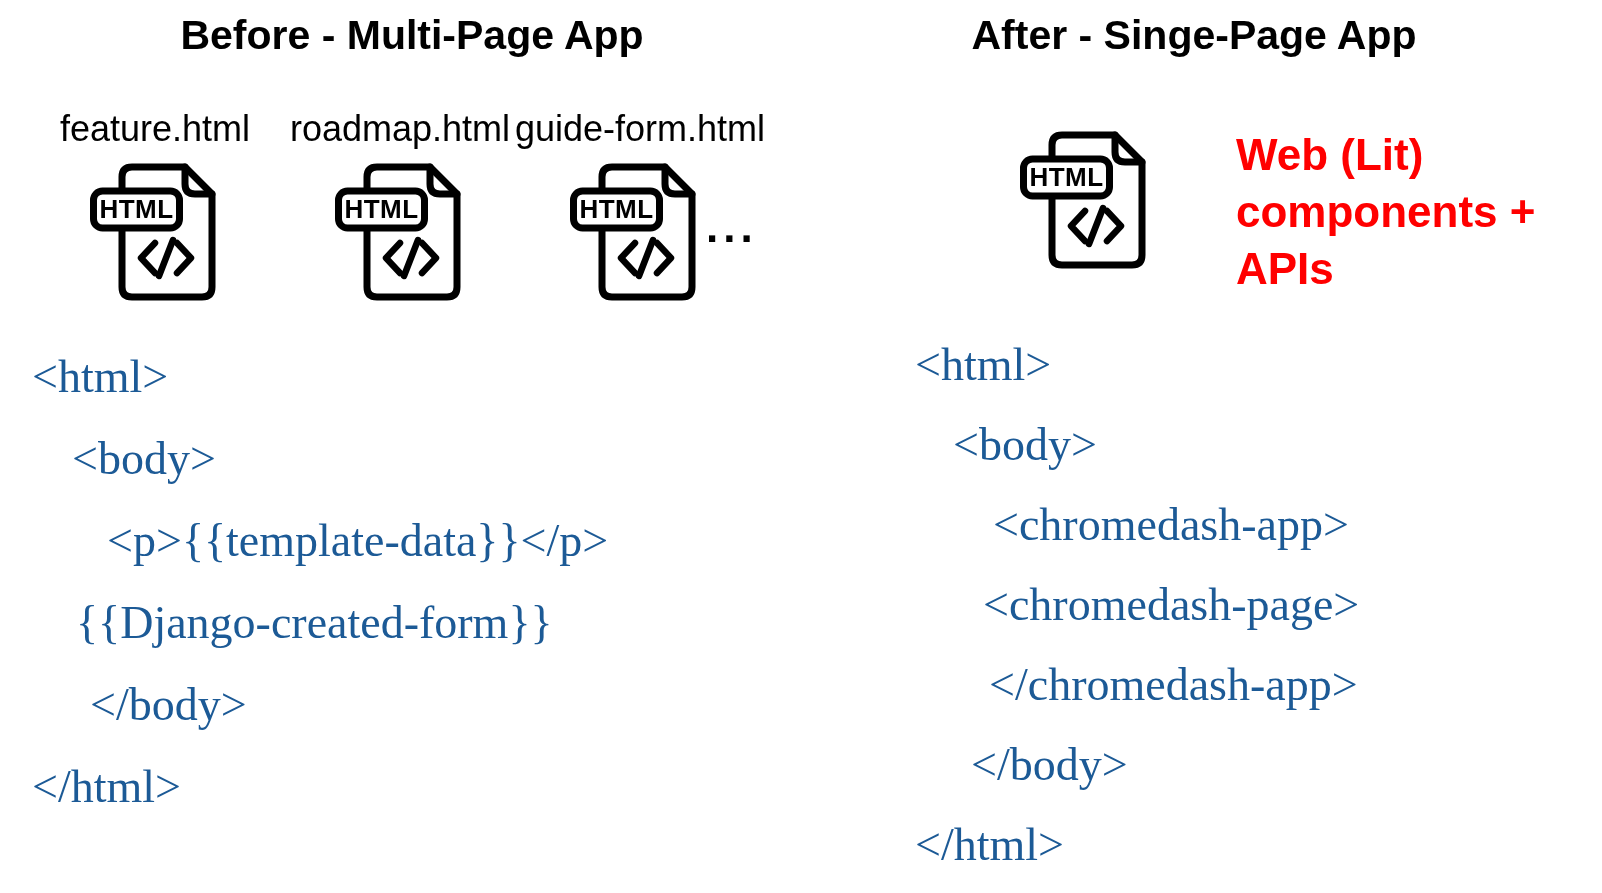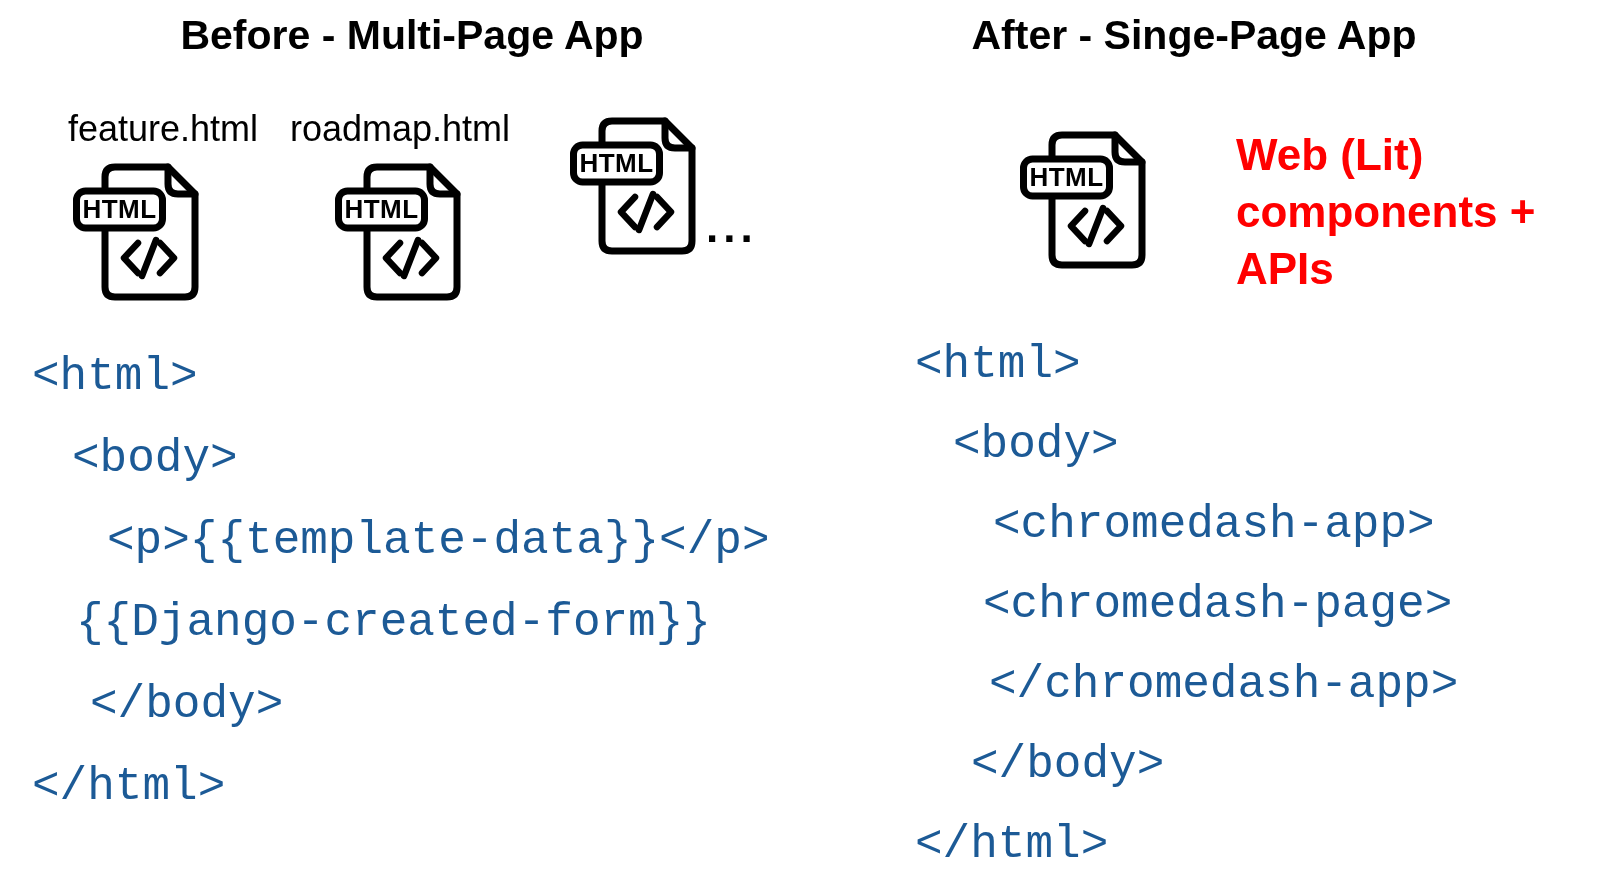--- a/index.html
+++ b/index.html
@@ -22,21 +22,21 @@
     font-weight: bold;
     text-align: center;
     white-space: nowrap;
     color: #000;
   }
   .title-before { left: 0; width: 824px; }
   .title-after  { left: 824px; width: 740px; }
 
   
   .file-col { position: absolute; width: 240px; text-align: center; }
-  .col-feature { left: 18px;  top: 106px; text-align: right; }
+  .col-feature { left: 35px;  top: 106px; }
   .col-roadmap { left: 280px; top: 106px; }
   .col-guide   { left: 515px; top: 106px; }
   .col-spa     { left: 965px; top: 120px; }
   .file-label {
     font-size: 36px;
     line-height: 46px;
     color: #000;
     white-space: nowrap;
   }
   .file-icon { display: block; margin: 9px auto 0; width: 130px; height: 140px; }
@@ -70,21 +70,21 @@
     color: #ff0000;
     font-weight: bold;
     font-size: 44px;
     line-height: 57px;
     white-space: nowrap;
   }
 
   
   .code {
     position: absolute;
-    font-family: Liberation Mono, monospace;
+    font-family: Liberation Serif, serif;
     font-size: 46px;
     color: #1c5a96;
     white-space: pre;
   }
   .code-line { display: block; }
   .code-before { left: 32px; top: 336px; }
   .code-before .code-line { line-height: 82px; }
   .code-before .code-line:nth-child(2) { margin-left: 40px; }
   .code-before .code-line:nth-child(3) { margin-left: 75px; }
   .code-before .code-line:nth-child(4) { margin-left: 44px; }
@@ -128,20 +128,21 @@
       <text class="badge-text" x="46.5" y="57" text-anchor="middle">HTML</text>
       <g class="glyph">
         <path d="M65 82 L51 97 L65 112"></path>
         <path d="M83 79 L69 115"></path>
         <path d="M87 82 L101 97 L87 112"></path>
       </g>
     </svg>
   </div>
 
   <div class="file-col col-guide">
+    <div class="file-label">guide-form.html</div>
     <svg class="file-icon" viewBox="0 0 130 140" aria-hidden="true">
       <path class="doc" d="M95 6 H42 Q32 6 32 16 V126 Q32 136 42 136 H112 Q122 136 122 126 V33 Z"></path>
       <path class="fold" d="M95 6 V23 Q95 33 105 33 H122"></path>
       <rect class="badge" x="3.5" y="30" width="86" height="37" rx="9"></rect>
       <text class="badge-text" x="46.5" y="57" text-anchor="middle">HTML</text>
       <g class="glyph">
         <path d="M65 82 L51 97 L65 112"></path>
         <path d="M83 79 L69 115"></path>
         <path d="M87 82 L101 97 L87 112"></path>
       </g>

